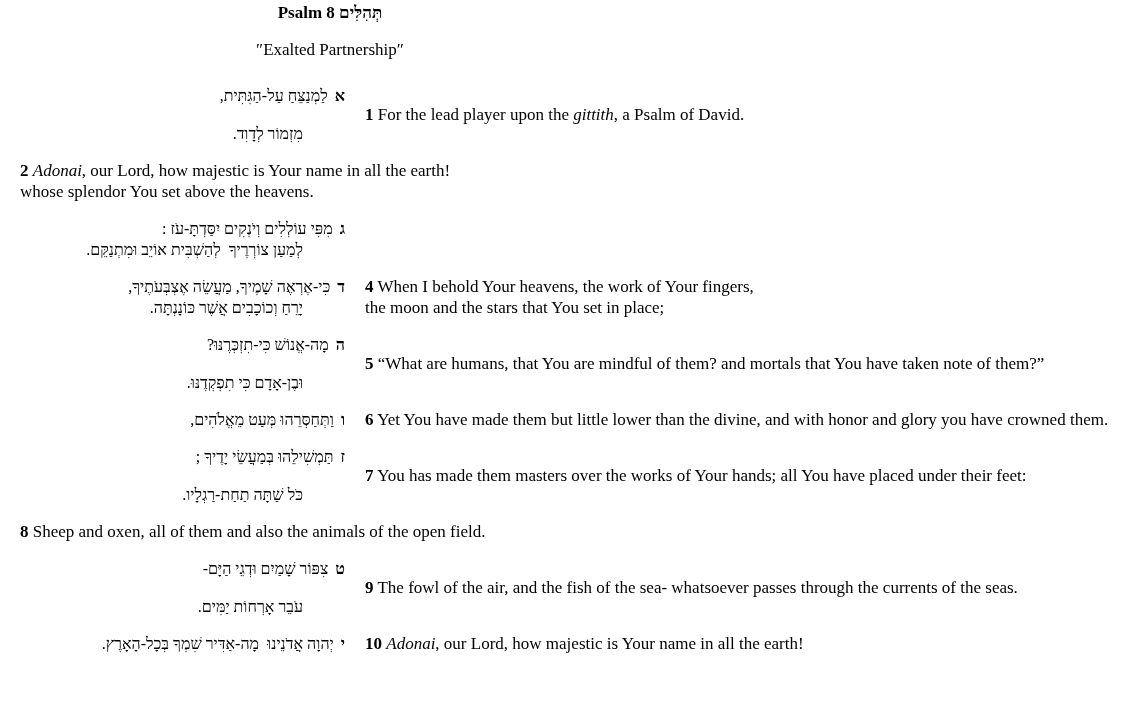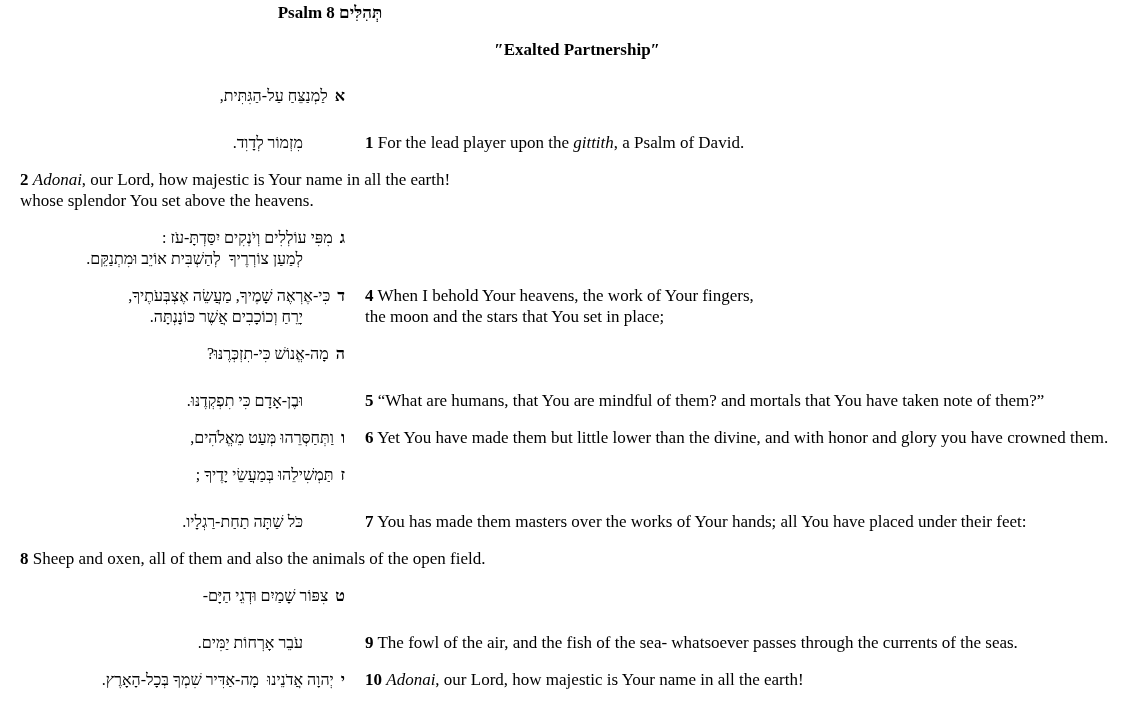--- a/index.html
+++ b/index.html
@@ -5,30 +5,30 @@
   html,body{margin:0;padding:0;}
   body{
     width:1144px;height:706px;overflow:hidden;
     background:#ffffff;color:#000000;
     font-family:"Liberation Serif","DejaVu Sans",serif;
     font-size:17px;line-height:21px;
   }
   .page{width:1144px;height:608px;}
   .header{width:660px;text-align:center;padding-top:2px;}
   .title{font-weight:bold;margin-bottom:16px;}
-  .subtitle{font-weight:bold;margin-bottom:25px;text-align:right;}
-  .verse-row{display:flex;align-items:flex-end;margin-bottom:16px;}
+  .subtitle{font-weight:normal;margin-bottom:25px;}
+  .verse-row{display:flex;align-items:center;margin-bottom:16px;}
   .hebrew-col{
     flex:0 0 345px;width:345px;
     direction:rtl;text-align:right;
     font-size:16px;
   }
   .heb-line1,.heb-line2{white-space:nowrap;}
   .heb-line2{padding-right:42px;}
-  .heb-line2.gap{margin-top:26px;}
+  .heb-line2.gap{margin-top:17px;}
   .verse-letter{font-weight:bold;margin-left:7px;}
   .english-col{flex:1 1 auto;margin-left:20px;}
   .verse-num{font-weight:bold;}
   .eng-text i{font-style:italic;}
 </style>
 </head>
 <body>
 
 <div class="page">
   <div class="header">

